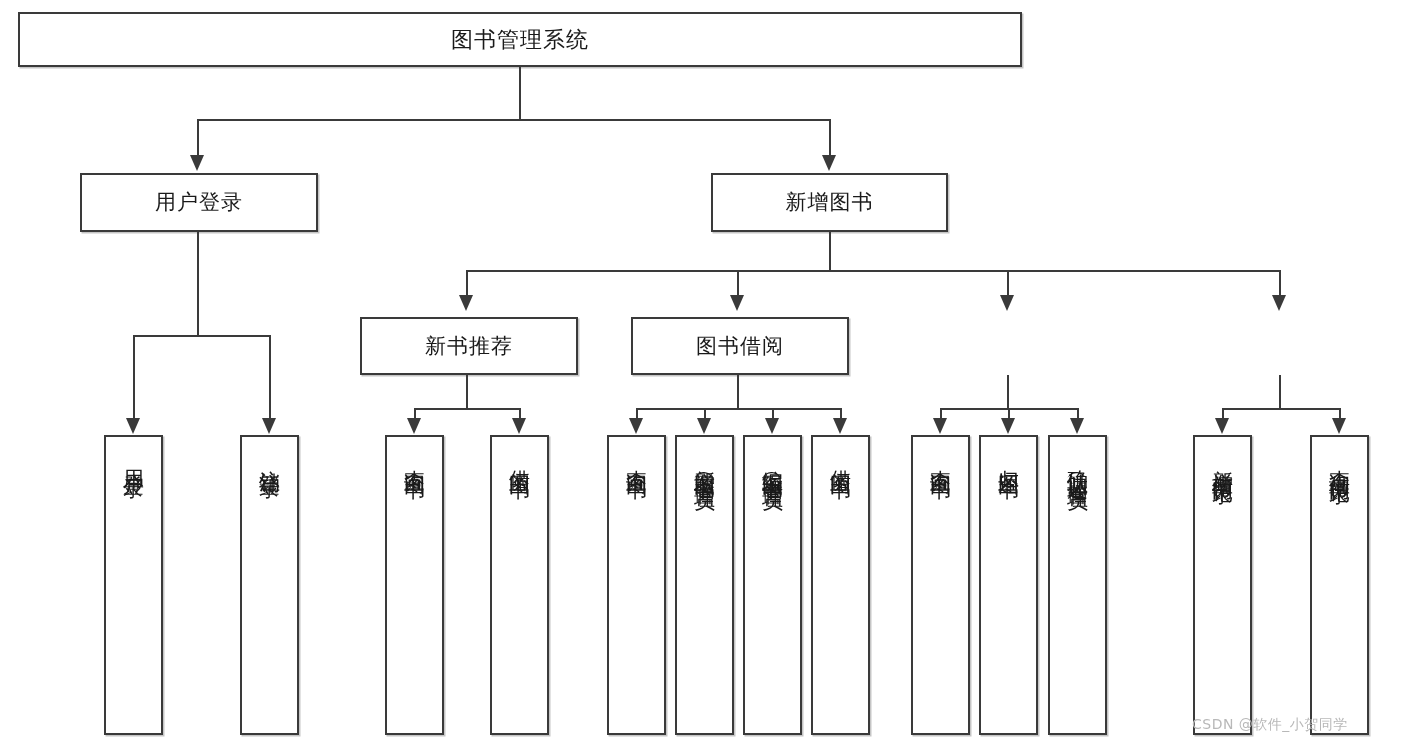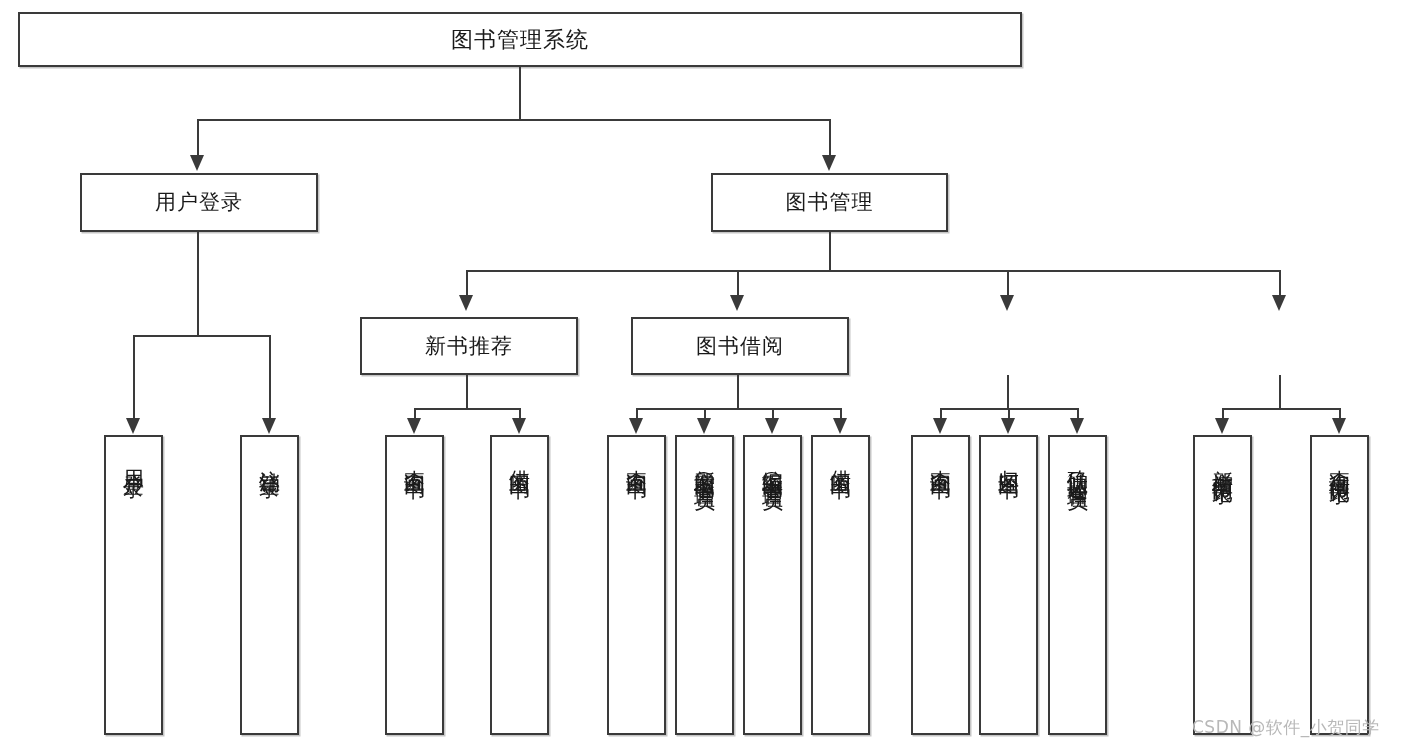--- a/index.html
+++ b/index.html
@@ -64,21 +64,21 @@
   .arrow{
     position:absolute;
     width:0;height:0;
     border-left:7.5px solid transparent;
     border-right:7.5px solid transparent;
     border-top:16px solid #3a3a3a;
   }
   
   #watermark{
     position:absolute;
-    font-size:17px;
+    font-size:14px;
     color:#b8b8b8;
     white-space:nowrap;
     letter-spacing:0.5px;
     user-select:none;
   }
 </style>
 </head>
 <body>
 
 <div id="canvas">
@@ -94,21 +94,21 @@
   <div class="vline" style="left:197px; top:119px; height:38px;"></div>
   <div class="arrow" style="left:190px; top:155px;"></div>
   <div class="vline" style="left:829px; top:119px; height:38px;"></div>
   <div class="arrow" style="left:822px; top:155px;"></div>
 
   <div class="node" style="left:80px; top:173px; width:238px; height:59px;">
     <span class="label">用户登录</span>
   </div>
 
   <div class="node" style="left:711px; top:173px; width:237px; height:59px;">
-    <span class="label">图书管理</span>
+    <span class="label">新增图书</span>
   </div>
 
   <div class="vline" style="left:197px; top:232px; height:103px;"></div>
   <div class="hline" style="left:133px; top:335px; width:136px;"></div>
   <div class="vline" style="left:133px; top:335px; height:85px;"></div>
   <div class="arrow" style="left:126px; top:418px;"></div>
   <div class="vline" style="left:269px; top:335px; height:85px;"></div>
   <div class="arrow" style="left:262px; top:418px;"></div>
 
   <div class="vline" style="left:829px; top:232px; height:38px;"></div>

